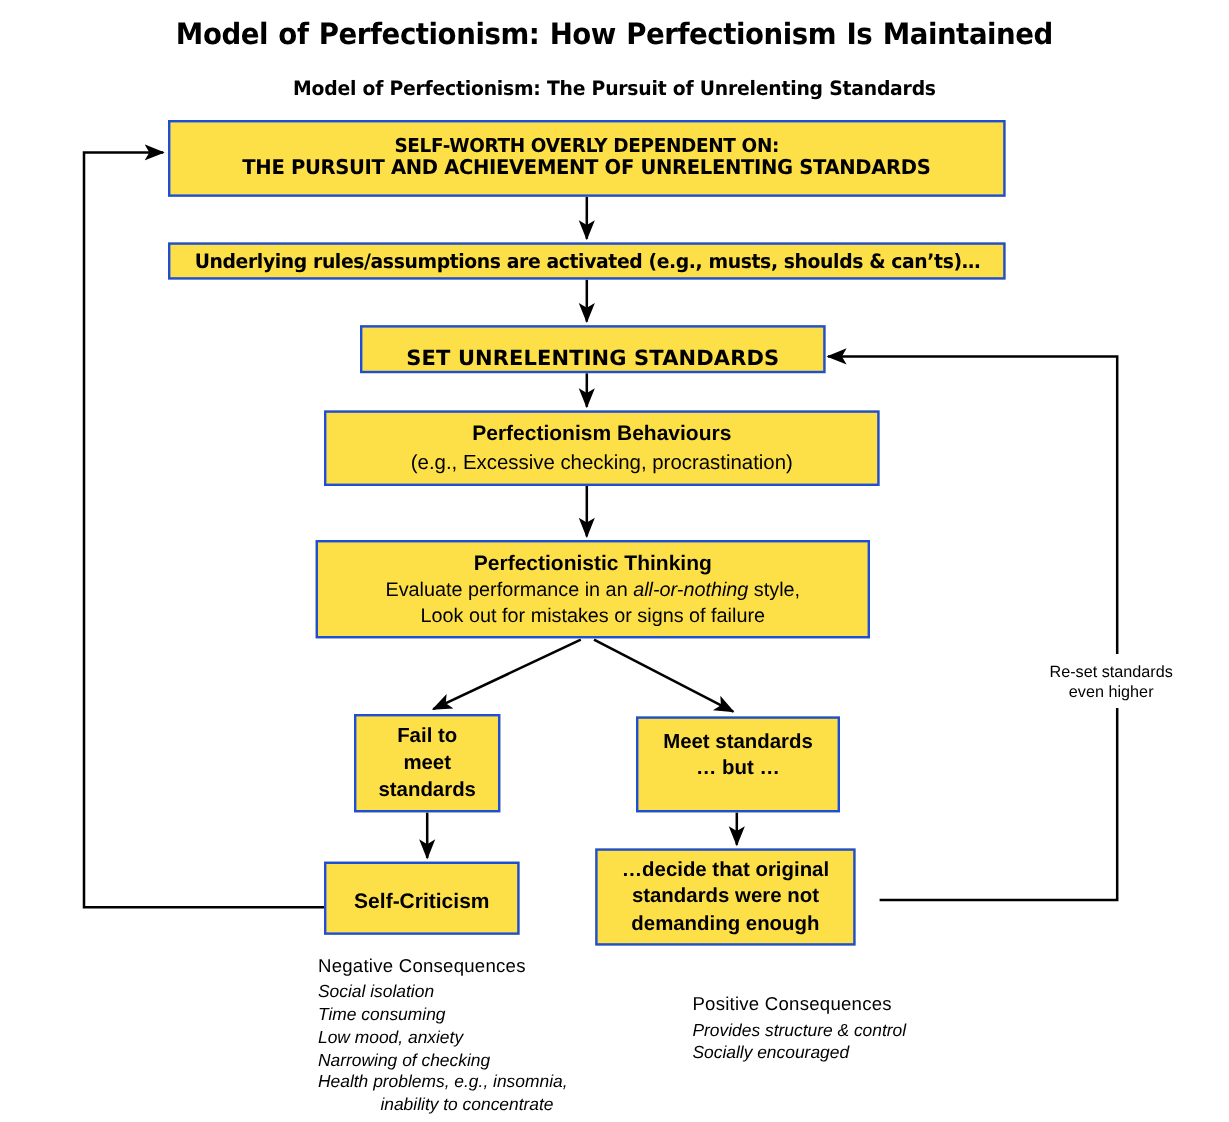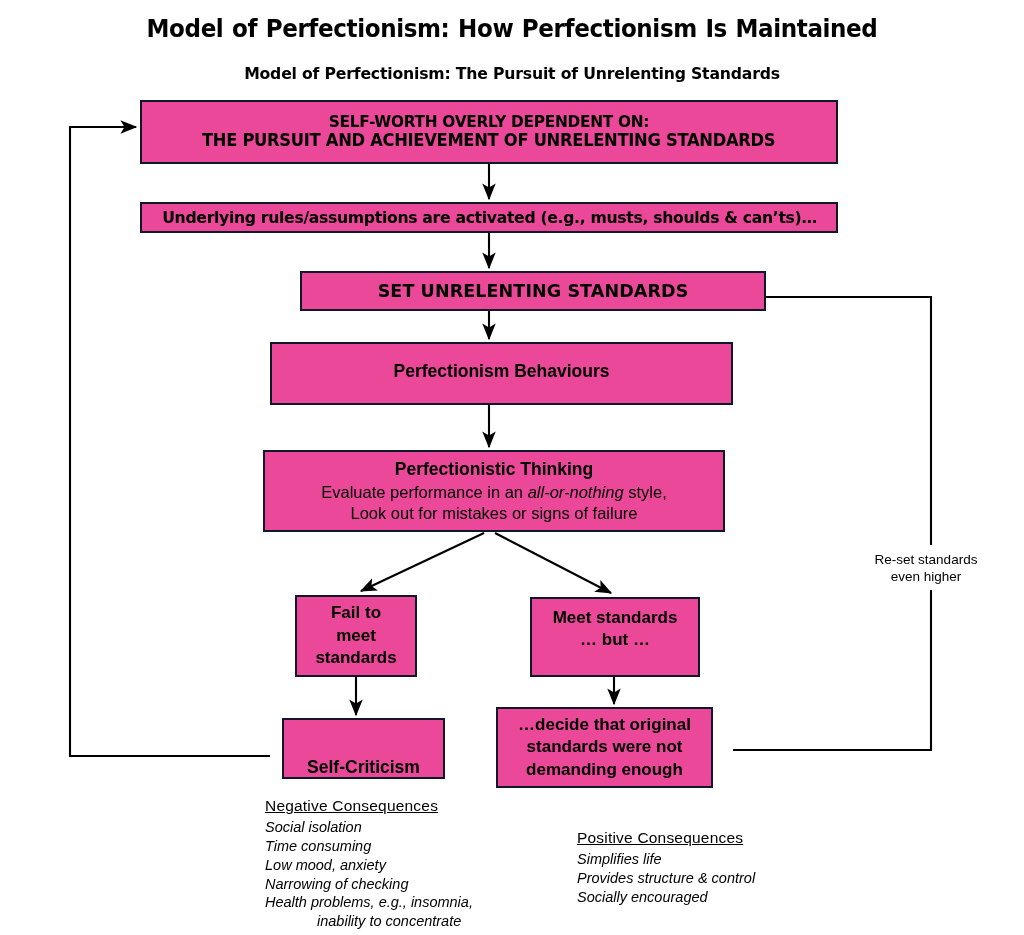--- a/index.html
+++ b/index.html
@@ -53,22 +53,22 @@
     font-size: 16.5px;
     letter-spacing: -0.2px;
     transform: scaleX(0.95);
     transform-origin: center top;
     white-space: nowrap;
   }
 
   
   .box {
     position: absolute;
-    border: 2px solid #0f172a;
-    background: #ec4899;
+    border: 2px solid #1d4ed8;
+    background: #fde047;
     box-sizing: border-box;
     display: flex;
     flex-direction: column;
     align-items: center;
     justify-content: center;
     text-align: center;
     line-height: 1.16;
   }
 
   .l1 { font-weight: bold; }
@@ -92,25 +92,26 @@
     font-family: "DejaVu Sans", sans-serif;
     font-weight: bold;
     font-size: 16.5px;
     letter-spacing: -0.35px;
     text-align: right;
   }
   #box-rules .line { transform: scaleX(0.95); white-space: nowrap; }
 
   
   #box-set-standards {
-    left: 300px; top: 271px; width: 466px; height: 40px;
+    left: 300px; top: 271px; width: 388px; height: 40px;
     font-family: "DejaVu Sans", sans-serif;
     font-weight: bold;
     font-size: 17.5px;
     letter-spacing: 0.1px;
+    justify-content: flex-end;
   }
 
   
   #box-behaviours {
     left: 270px; top: 342px; width: 463px; height: 63px;
     font-size: 17px;
   }
   #box-behaviours .l1 { font-size: 17.5px; margin-bottom: 5px; }
   #box-behaviours .l2 { font-size: 17px; }
 
@@ -136,24 +137,24 @@
     left: 530px; top: 597px; width: 170px; height: 80px;
     font-weight: bold;
     font-size: 17px;
     line-height: 1.32;
     justify-content: flex-start;
     padding-top: 8px;
   }
 
   
   #box-self-criticism {
-    left: 282px; top: 718px; width: 163px; height: 61px;
+    left: 270px; top: 718px; width: 163px; height: 61px;
     font-weight: bold;
     font-size: 17.5px;
-    justify-content: flex-end;
+    justify-content: center;
     padding-top: 5px;
   }
 
   
   #box-decide {
     left: 496px; top: 707px; width: 217px; height: 81px;
     font-weight: bold;
     font-size: 17px;
     line-height: 1.3;
   }
@@ -165,21 +166,20 @@
     text-align: center;
     font-size: 13.5px;
     line-height: 1.28;
     background: #ffffff;
     padding: 3px 0;
   }
 
   
   .conseq-head {
     font-size: 15.5px;
-    text-decoration: underline;
     letter-spacing: 0.2px;
     white-space: nowrap;
     margin-bottom: 3px;
   }
   .conseq-list {
     font-style: italic;
     font-size: 14.5px;
     line-height: 1.30;
     white-space: nowrap;
   }
@@ -237,20 +237,21 @@
   <div class="box" id="box-rules">
     <div class="line">Underlying rules/assumptions are activated (e.g., musts, shoulds &amp; can’ts)…</div>
   </div>
 
   <div class="box" id="box-set-standards">
     <div>SET UNRELENTING STANDARDS</div>
   </div>
 
   <div class="box" id="box-behaviours">
     <div class="l1">Perfectionism Behaviours</div>
+    <div class="l2">(e.g., Excessive checking, procrastination)</div>
   </div>
 
   <div class="box" id="box-thinking">
     <div class="l1">Perfectionistic Thinking</div>
     <div class="l2"><span>Evaluate performance in an </span><em>all-or-nothing</em><span> style,</span></div>
     <div class="l2">Look out for mistakes or signs of failure</div>
   </div>
 
   <div class="box" id="box-fail">
     <div>Fail to</div>
@@ -286,19 +287,18 @@
       <div>Low mood, anxiety</div>
       <div>Narrowing of checking</div>
       <div>Health problems, e.g., insomnia,</div>
       <div class="indent">inability to concentrate</div>
     </div>
   </div>
 
   <div class="abs" id="conseq-positive">
     <div class="conseq-head">Positive Consequences</div>
     <div class="conseq-list">
-      <div>Simplifies life</div>
       <div>Provides structure &amp; control</div>
       <div>Socially encouraged</div>
     </div>
   </div>
 
 </div>
 
 </body></html>

